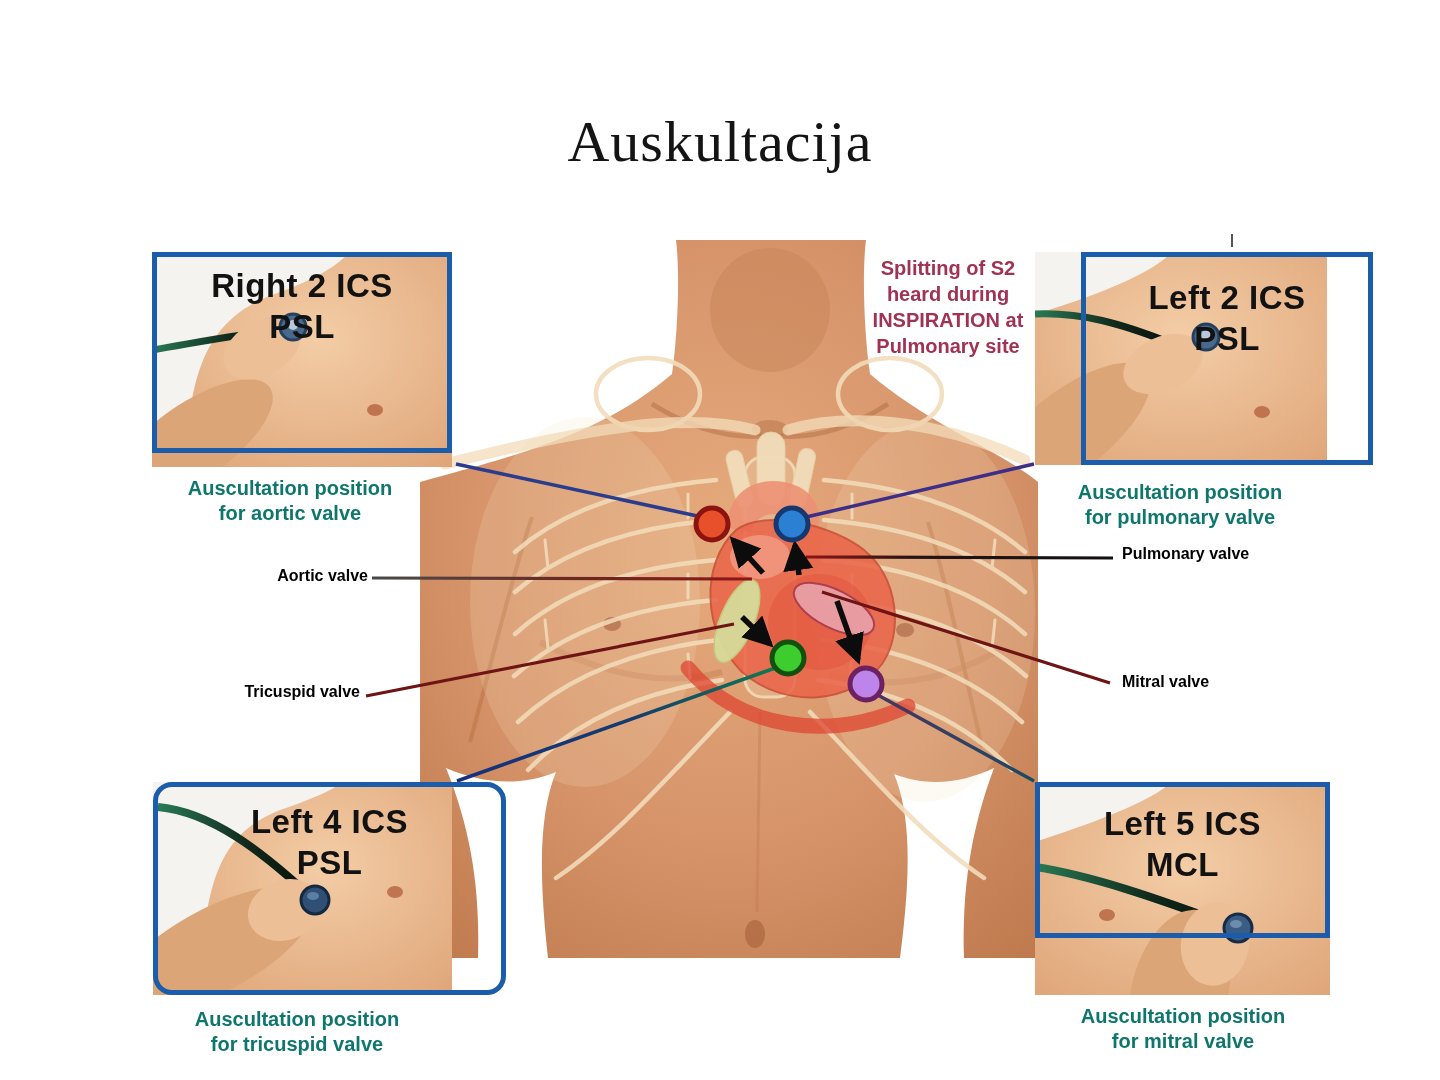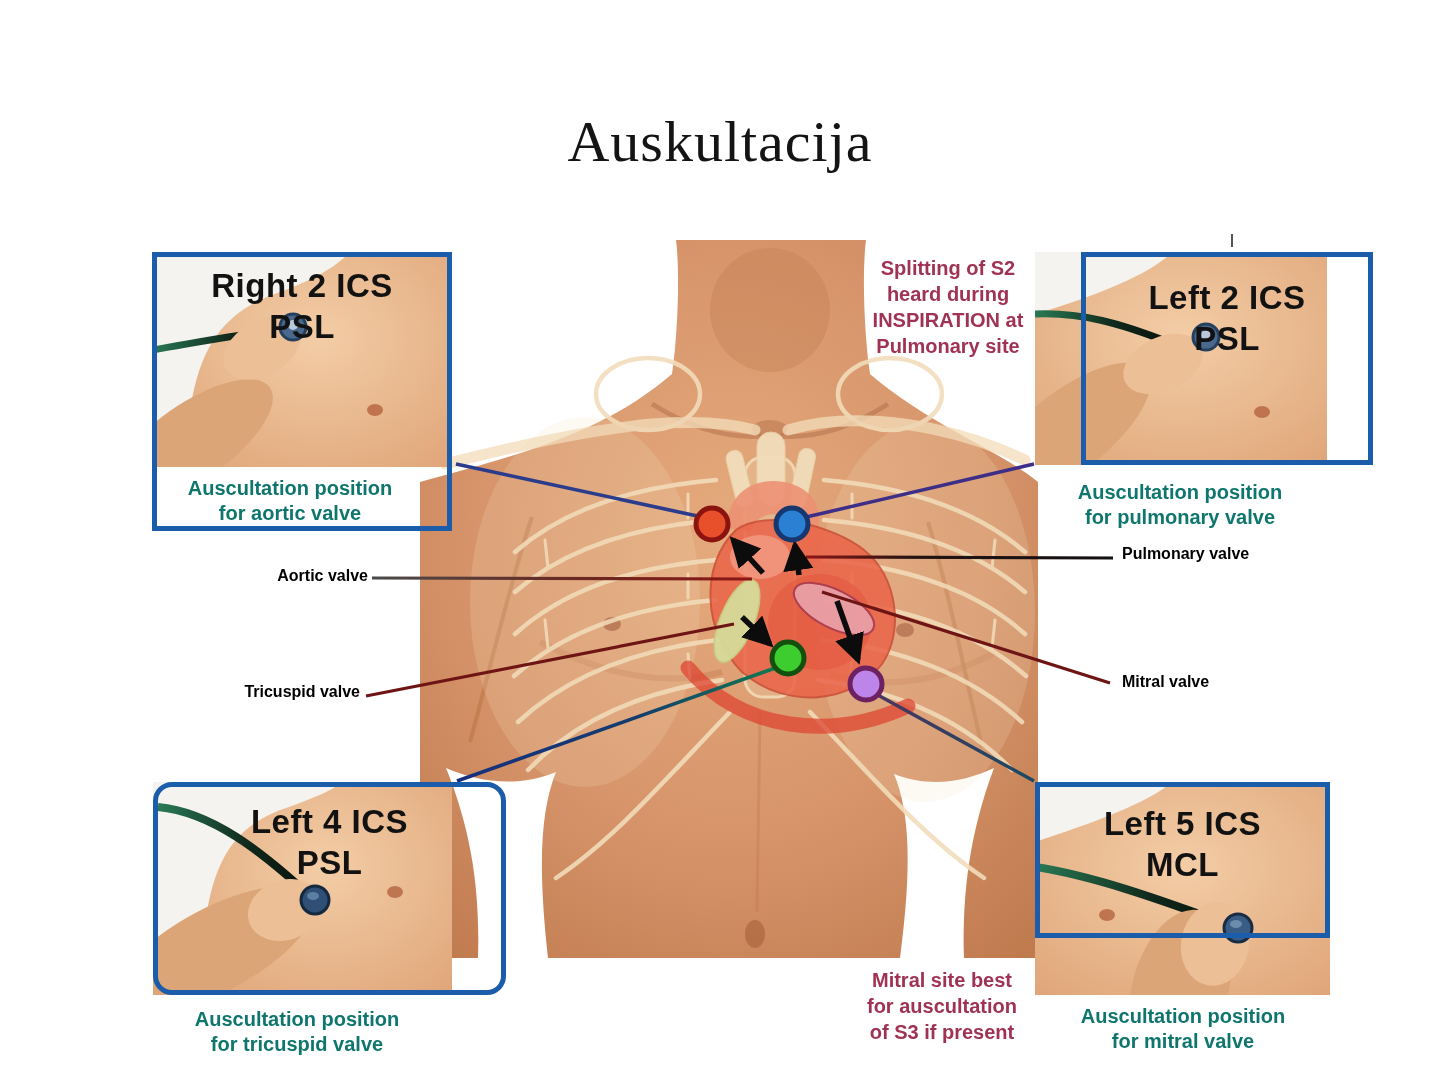--- a/index.html
+++ b/index.html
@@ -233,21 +233,21 @@
     <circle cx="712" cy="512" r="16" stroke-width="5" fill="#e8502c" stroke="#8c1410"></circle>
     <circle cx="792" cy="512" r="16" stroke-width="5" fill="#2b80d4" stroke="#16386e"></circle>
     <circle cx="788" cy="646" r="16" stroke-width="5" fill="#3ecd2e" stroke="#135010"></circle>
     <circle cx="866" cy="672" r="16" stroke-width="5" fill="#bd85ea" stroke="#6e2160"></circle>
   </svg>
 
   <div class="page-title">Auskultacija</div>
 
   <div class="stray-mark"></div>
 
-  <div class="inset-box" style="left:152px;top:240px;width:300px;height:279px;">
+  <div class="inset-box" style="left:152px;top:240px;width:300px;height:201px;">
     <div class="inset-label" style="top:8px;">Right 2 ICS
 PSL</div>
   </div>
   <div class="inset-box" style="left:1081px;top:240px;width:292px;height:213px;">
     <div class="inset-label" style="top:20px;">Left 2 ICS
 PSL</div>
   </div>
   <div class="inset-box" style="left:153px;top:770px;width:353px;height:213px;border-radius:19px;">
     <div class="inset-label" style="top:14px;">Left 4 ICS
 PSL</div>
@@ -263,22 +263,19 @@
 for pulmonary valve</div>
   <div class="caption" style="left:147px;top:995px;width:300px;">Auscultation position
 for tricuspid valve</div>
   <div class="caption" style="left:1033px;top:992px;width:300px;">Auscultation position
 for mitral valve</div>
 
   <div class="note" style="left:828px;top:243px;width:240px;">Splitting of S2
 heard during
 INSPIRATION at
 Pulmonary site</div>
-  <div class="note" style="left:822px;top:955px;width:240px;">Mitral site best
-for auscultation
-of S3 if present</div>
 
   <div class="valve-label" style="right:1072px;top:555px;">Aortic valve</div>
   <div class="valve-label" style="left:1122px;top:533px;">Pulmonary valve</div>
   <div class="valve-label" style="right:1080px;top:671px;">Tricuspid valve</div>
   <div class="valve-label" style="left:1122px;top:661px;">Mitral valve</div>
 
 </div>
 
 </body></html>

